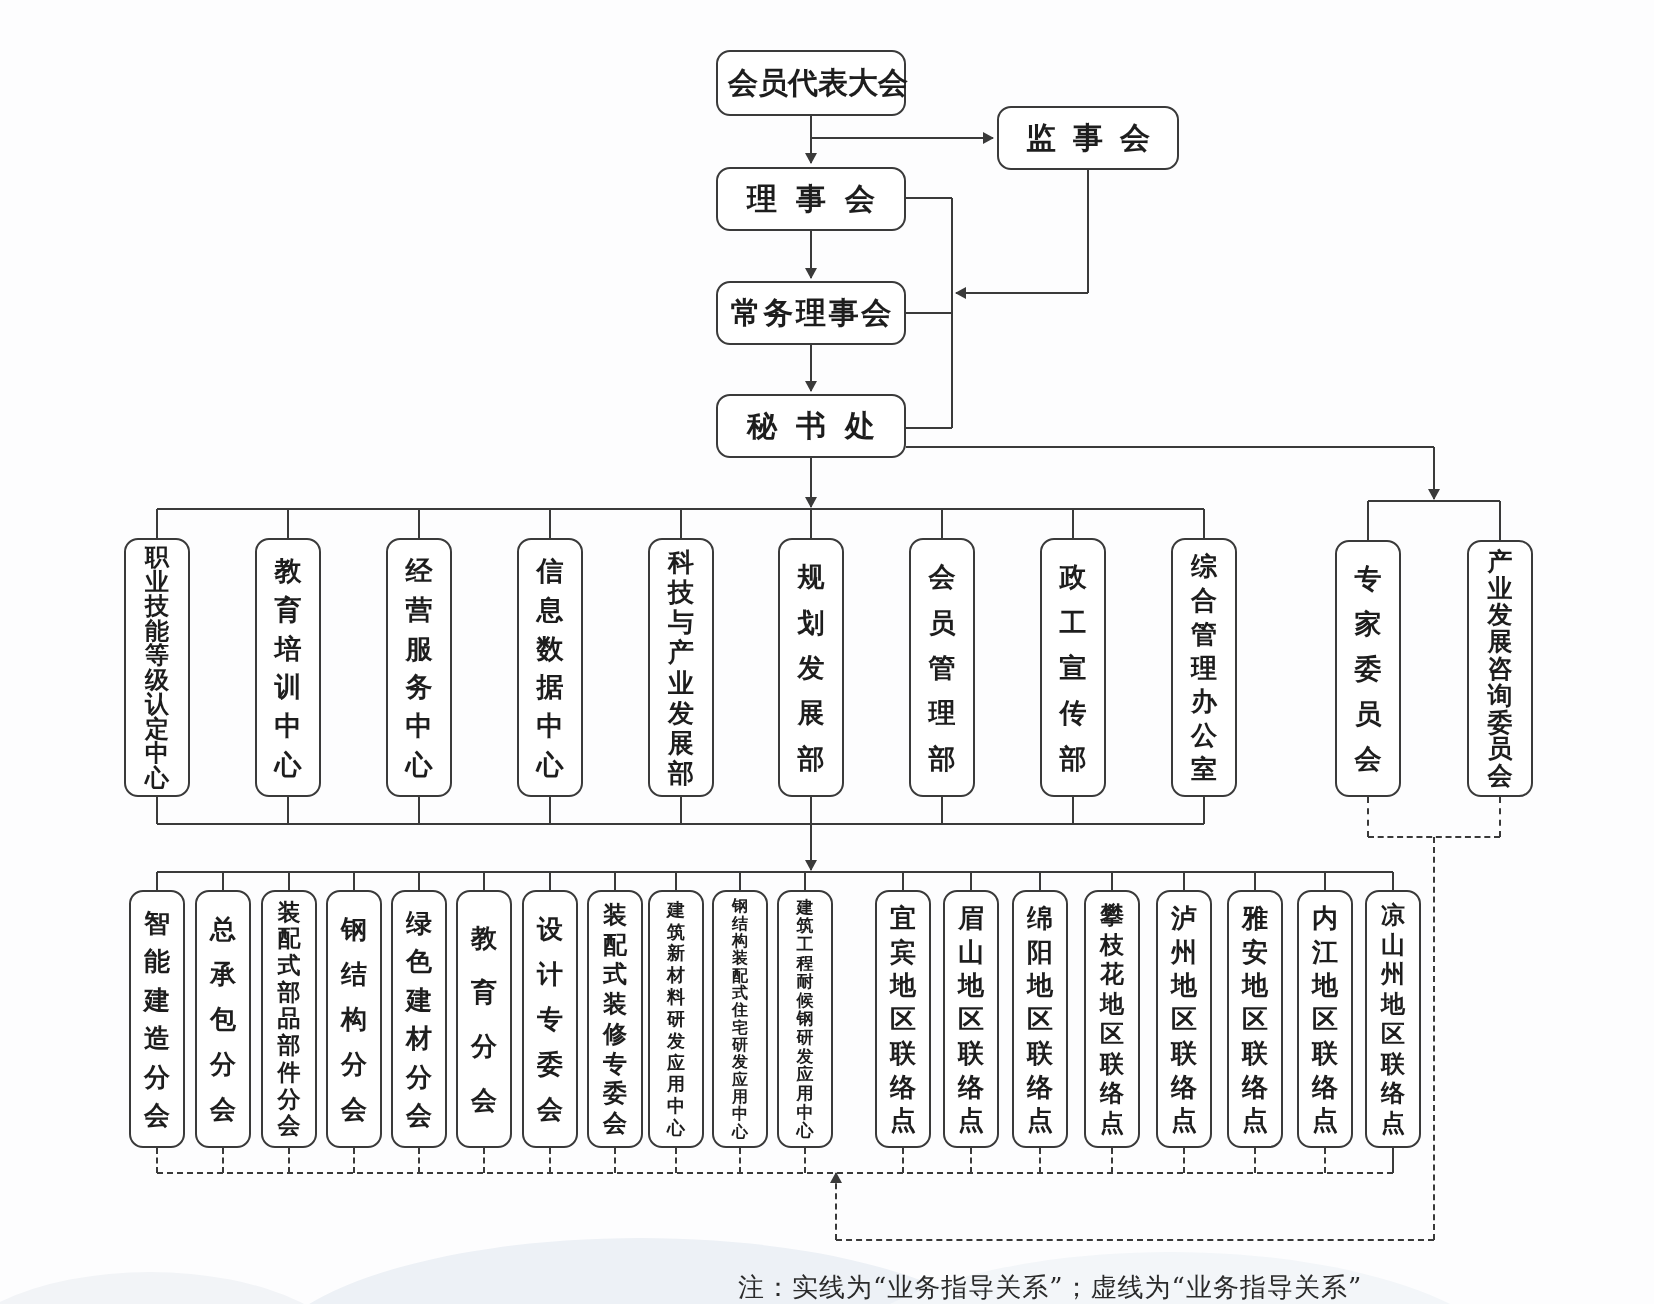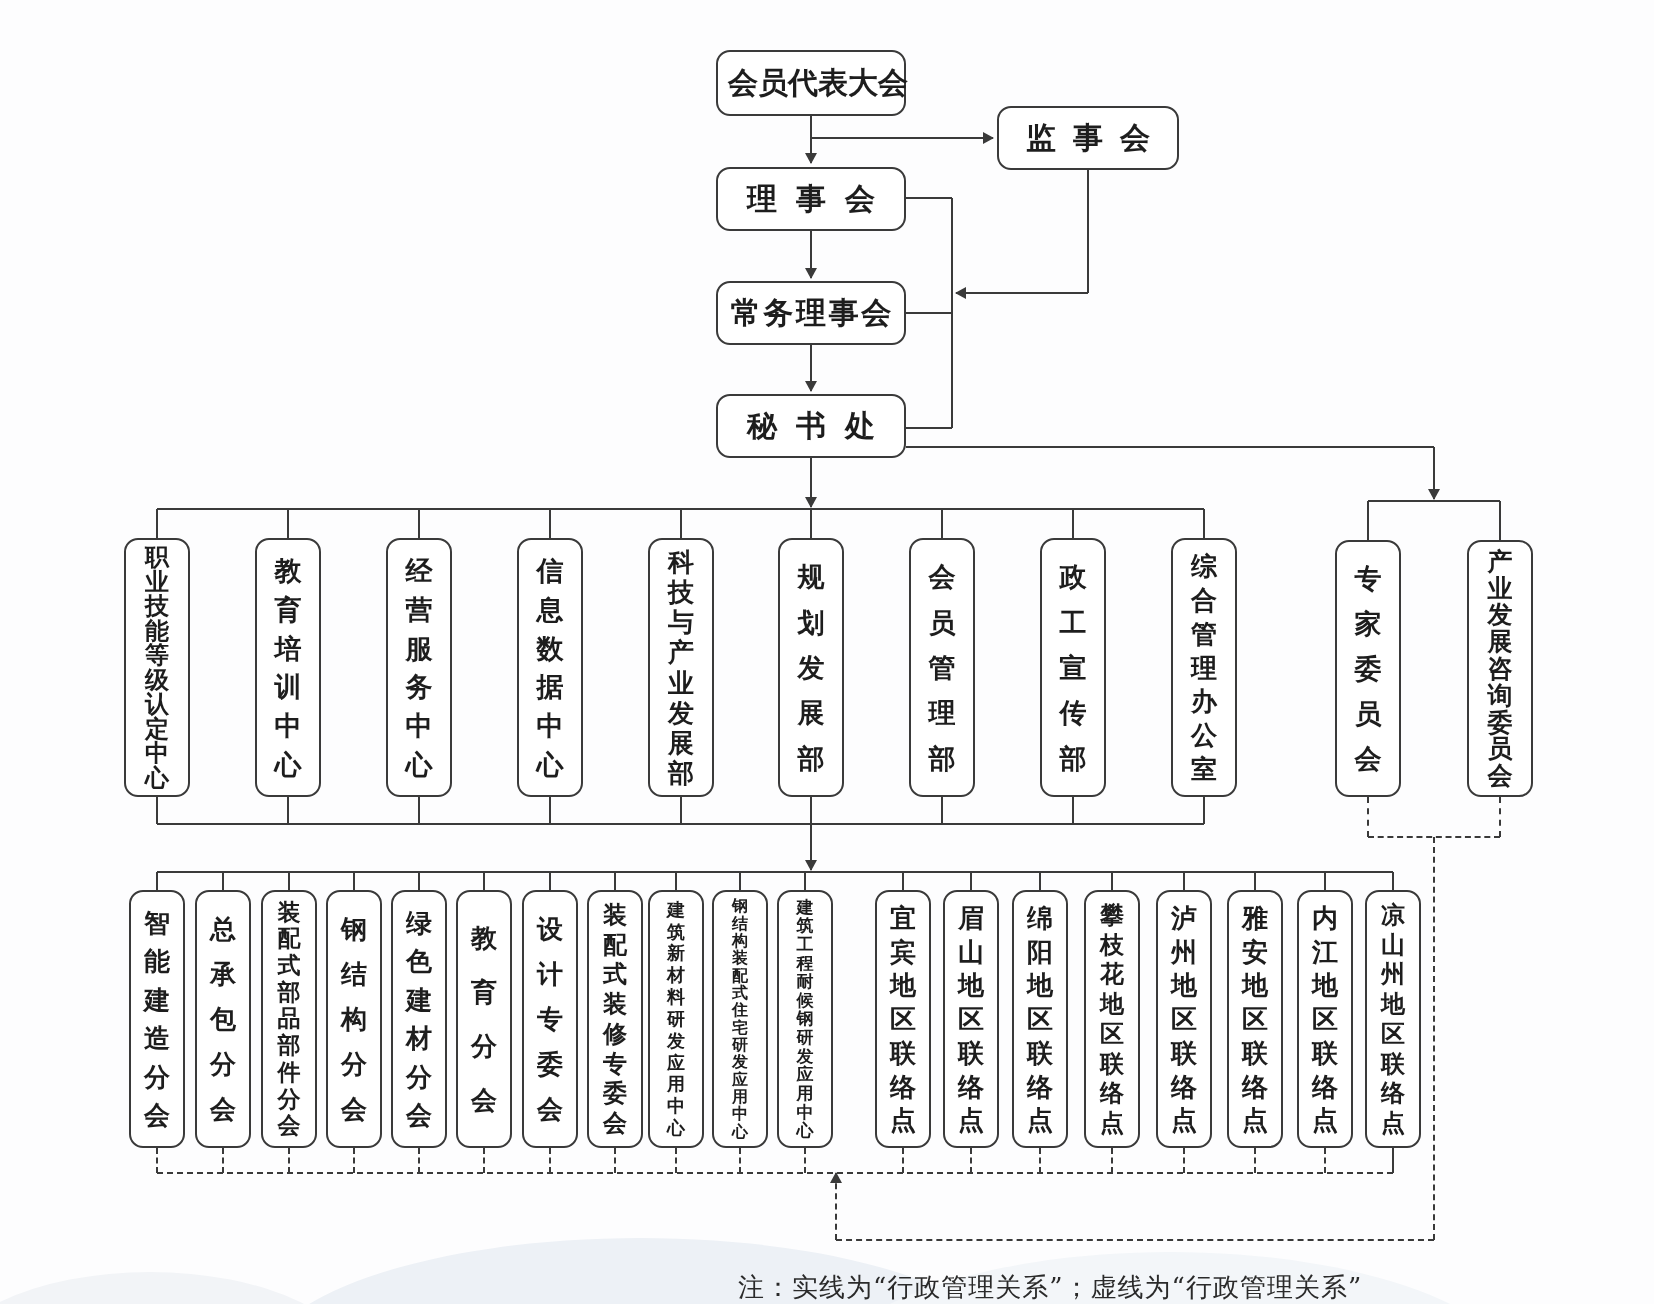--- a/index.html
+++ b/index.html
@@ -425,14 +425,14 @@
         <span>凉</span>
         <span>山</span>
         <span>州</span>
         <span>地</span>
         <span>区</span>
         <span>联</span>
         <span>络</span>
         <span>点</span>
       </div>
     </div>
-  <p class="note">注：实线为“行政管理关系”；虚线为“行政管理关系”</p>
+  <p class="note">注：实线为“业务指导关系”；虚线为“业务指导关系”</p>
 </div>
 
 </body></html>

